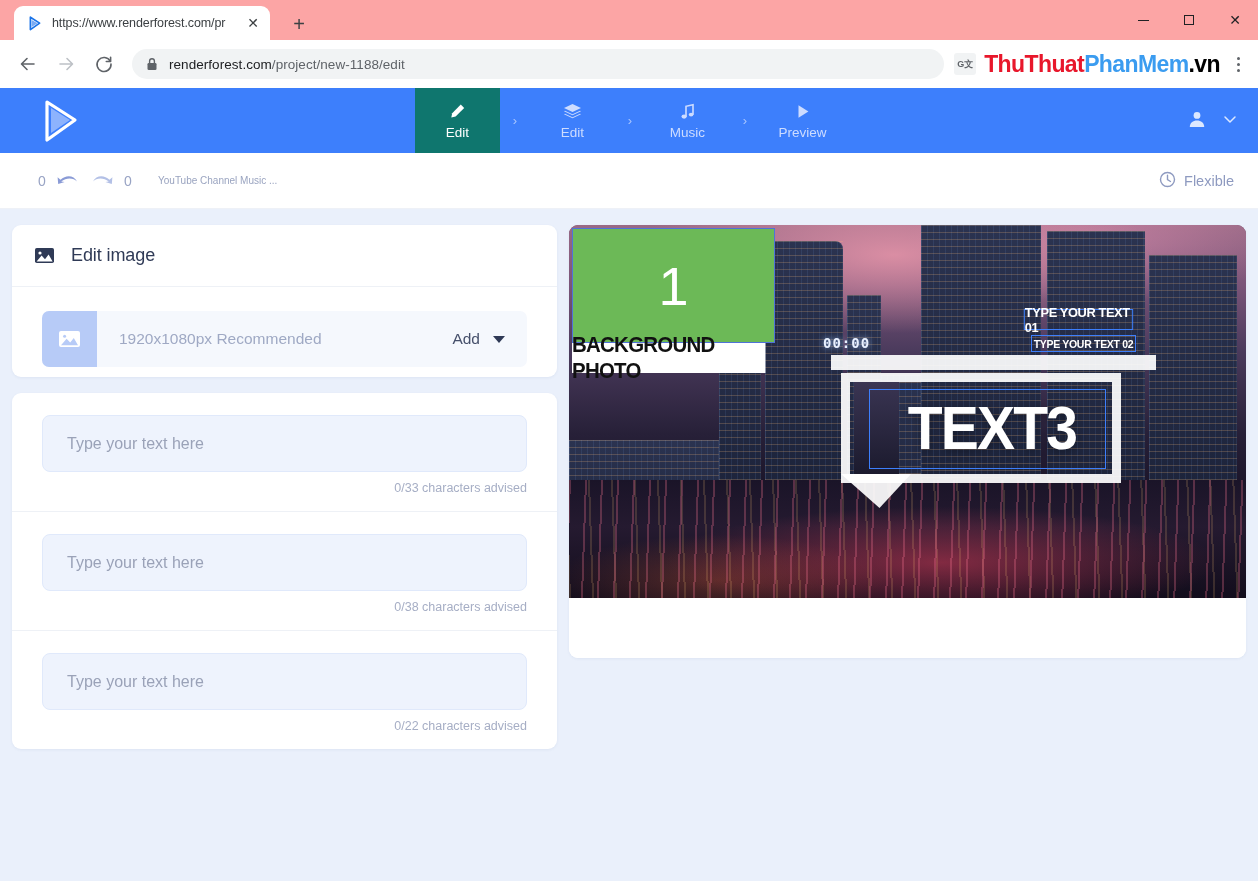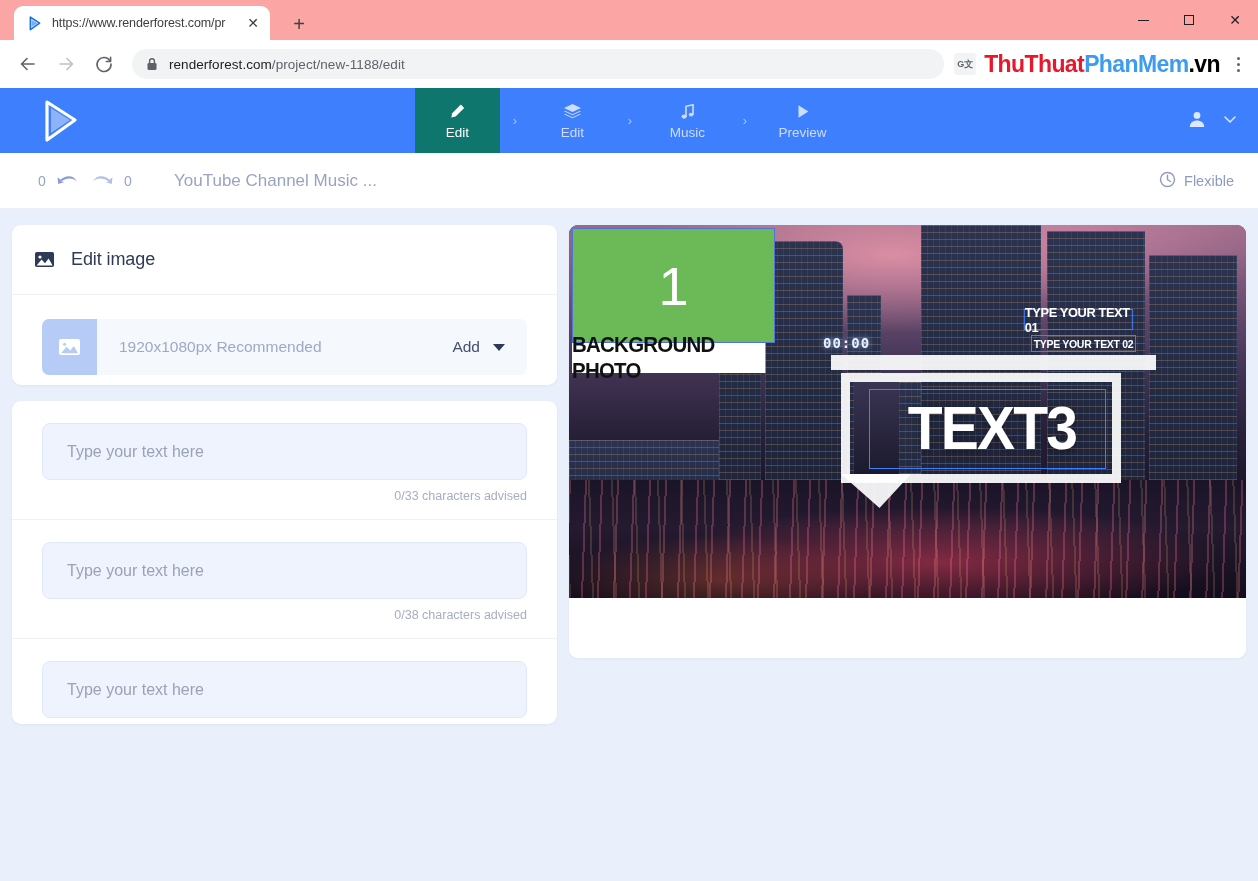--- a/index.html
+++ b/index.html
@@ -94,35 +94,35 @@
     display:flex; align-items:center; gap:16px; color:#dce8ff;
   }
 
   .subbar {
     height:56px; background:#fff; display:flex; align-items:center;
     padding:0 20px; position:relative; border-bottom:1px solid #eef1f7;
   }
   .hist { display:flex; align-items:center; gap:10px; margin-left:18px; }
   .hist-num { font-size:14px; color:#98a3c4; min-width:8px; }
   .undo, .redo { display:flex; align-items:center; }
-  .proj-title { margin-left:42px; font-size:17px; color:#9aa4c0; }
+  .proj-title { margin-left:26px; font-size:10px; color:#9aa4c0; }
   .flexible {
     position:absolute; right:24px; display:flex; align-items:center;
     gap:8px; color:#8e9ac0; font-size:14.5px;
   }
 
   
   .content { display:flex; padding:16px 12px 0 12px; gap:12px; }
   .left-col { width:545px; flex:0 0 545px; }
   .right-col { flex:1; }
 
   .card { background:#fff; border-radius:9px; box-shadow:0 1px 3px rgba(60,80,140,.07); }
   .card + .card { margin-top:16px; }
   .card-head {
-    height:70px; display:flex; align-items:center; padding:0 22px;
+    height:62px; display:flex; align-items:center; padding:0 22px;
     border-bottom:1px solid #eef1f6;
   }
   .card-head .ch-ico { margin-right:16px; display:flex; align-items:center; color:#2f3a56; }
   .card-title { font-size:18px; color:#2f3a56; letter-spacing:-0.1px; }
   .card-action { margin-left:auto; font-size:15px; color:#3d7ffc; }
 
   .card-body { padding:24px 30px 10px 30px; }
 
   .media-row {
     display:flex; align-items:center; height:56px;
@@ -460,20 +460,21 @@
           <div class="text-block">
             <div class="text-input">Type your text here</div>
             <div class="char-count">0/33 characters advised</div>
           </div>
           <div class="text-block">
             <div class="text-input">Type your text here</div>
             <div class="char-count">0/38 characters advised</div>
           </div>
           <div class="text-block">
             <div class="text-input">Type your text here</div>
+            <div class="char-count">0/22 characters advised</div>
           </div>
         </div>
       </div>
 
       <div class="right-col">
         <div class="preview-card">
           <div class="stage">
             <div class="sky"></div>
 
             <div class="bld" style="left:150px; top:44px; width:42px; height:330px;"></div>

